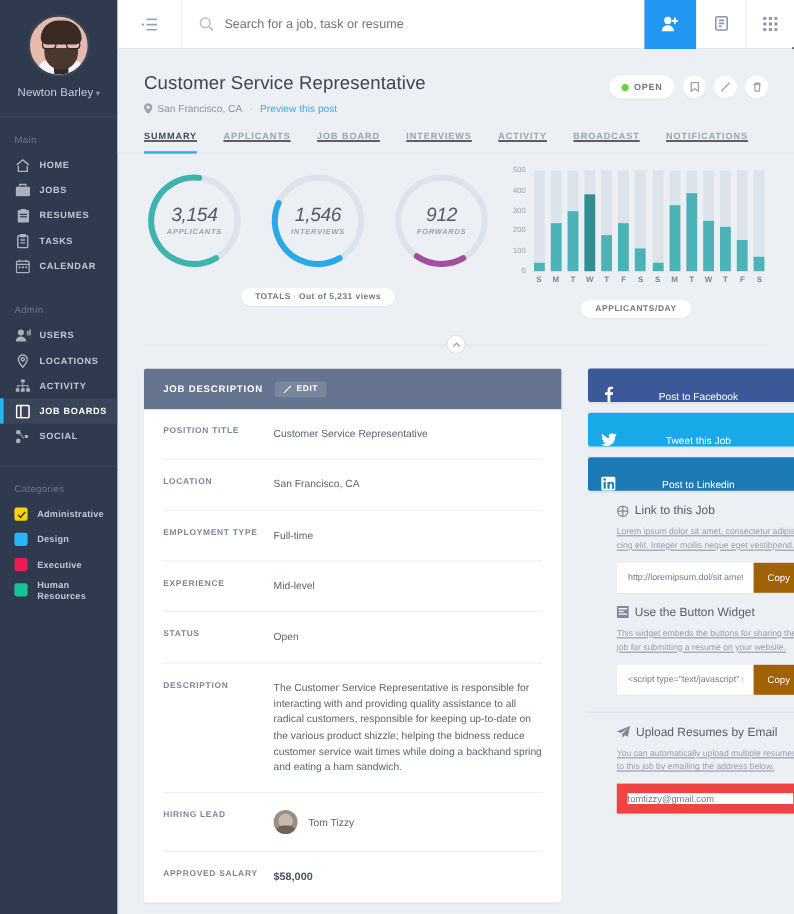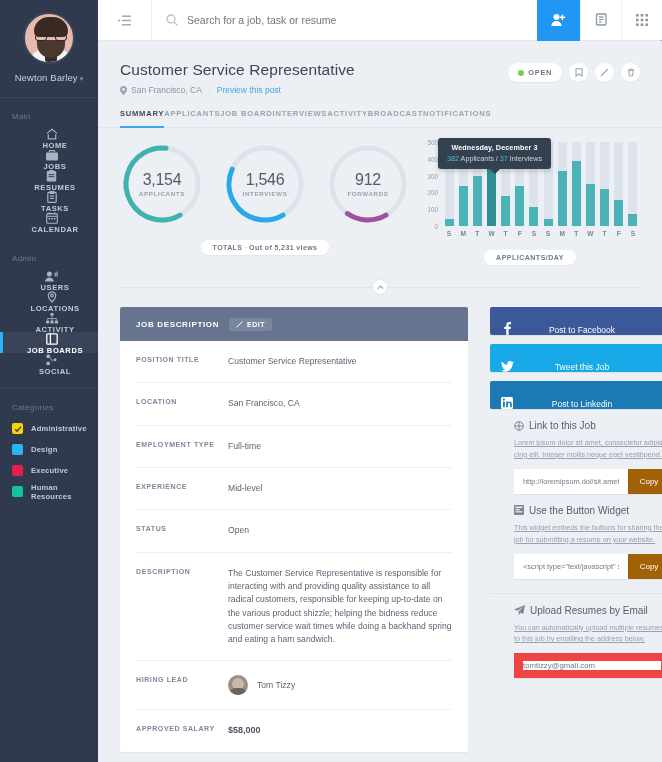--- a/index.html
+++ b/index.html
@@ -52,21 +52,20 @@
     letter-spacing: .3px;
   }
   .sb-item {
     display: flex; align-items: center;
     height: 21px;
     padding-left: 12px;
     font-size: 7.6px; letter-spacing: .55px;
     color: #c2c9d6; font-weight: bold;
     position: relative;
     cursor: pointer;
-    flex-direction: column;
   }
   .sb-item .ic {
     width: 14px; height: 14px; margin-right: 7px;
     display: inline-flex; align-items: center; justify-content: center;
     color: #aab2c2; flex: 0 0 14px;
   }
   .sb-item.active {
     background: #3a4458;
     color: #ffffff;
   }
@@ -137,35 +136,35 @@
     letter-spacing: .6px; box-shadow: 0 1px 1px rgba(0,0,0,.05); cursor: pointer;
   }
   .pill-open .gdot { width: 6px; height: 6px; border-radius: 50%; background: #6fcf4a; }
   .circ-btn {
     width: 19px; height: 19px; border-radius: 50%; background: #fff;
     display: flex; align-items: center; justify-content: center;
     color: #9aa3b0; box-shadow: 0 1px 1px rgba(0,0,0,.05); cursor: pointer;
   }
 
   
-  .tabs { display: flex; padding: 14px 30px 0 22px; border-bottom: 1px solid #dfe3e9; background:#eceff3; }
+  .tabs { display: flex; gap: 22px; padding: 14px 30px 0 22px; border-bottom: 1px solid #dfe3e9; background:#eceff3;text-decoration:underline; }
   .tab {
     font-size: 7.6px; font-weight: bold; letter-spacing: .75px; color: #9aa3b0;
     padding-bottom: 9px; cursor: pointer; position: relative;
   }
   .tab.active { color: #3f4a5a; }
   .tab.active::after {
     content: ""; position: absolute; left: 0; right: 0; bottom: -1px; height: 2.5px; background: #3aa5e8;
   }
 
   
   .stats { display: flex; padding: 14px 22px 0 22px; gap: 10px; }
   .donuts { flex: 0 0 290px; }
   .donut-row { display: flex; justify-content: space-between; }
-  .donut { width: 84px; height: 84px; position: relative; }
+  .donut { width: 84px; height: 84px; position: relative; font-style: italic; }
   .donut svg { transform: rotate(-90deg); display: block; }
   .donut .dlabel {
     position: absolute; inset: 0; display: flex; flex-direction: column;
     align-items: center; justify-content: center; gap: 1px;
   }
   .dnum { font-size: 16px; color: #525c6b; letter-spacing: -.3px; }
   .dcap { font-size: 6.2px; font-weight: bold; color: #98a1af; letter-spacing: .65px; }
 
   .pill-sm {
     margin: 14px auto 0; width: fit-content; background: #fff; border-radius: 10px;
@@ -674,30 +673,20 @@
               <span>F</span>
               <span>S</span>
               <span>S</span>
               <span>M</span>
               <span>T</span>
               <span>W</span>
               <span>T</span>
               <span>F</span>
               <span>S</span>
             </div>
-          <div class="tooltip">
-            <div class="tt-title">Wednesday, December 3</div>
-            <div class="tt-sub">
-              <b>382</b>
-              <span>Applicants</span>
-              <span>/</span>
-              <b>37</b>
-              <span>Interviews</span>
-            </div>
-          </div>
         </div>
         <div class="pill-right">APPLICANTS/DAY</div>
       </div>
     </div>
 
     <div class="collapse-row">
       <div class="line"></div>
       <div class="knob">
         <svg width="7" height="5" viewBox="0 0 7 5" fill="none" stroke="currentColor" stroke-width="1.1">
             <path d="M.8 3.6L3.5 1l2.7 2.6"></path>

